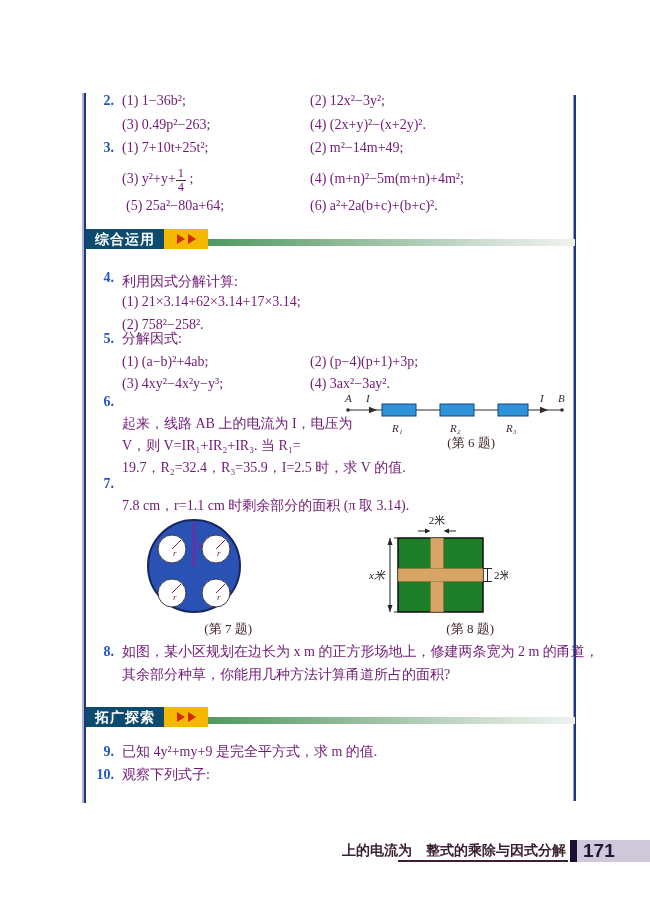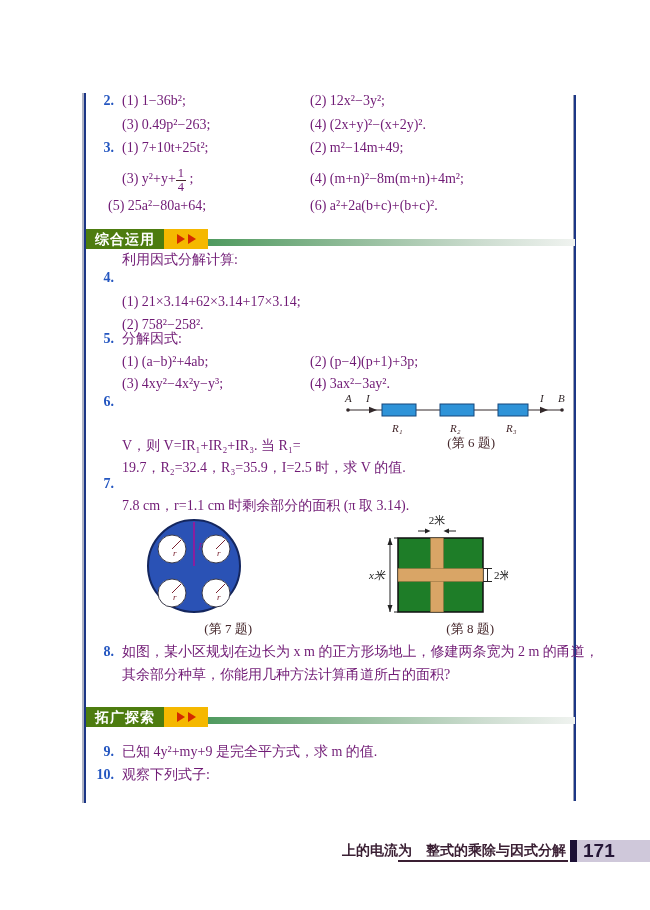--- a/index.html
+++ b/index.html
@@ -7,21 +7,21 @@
   #page{position:relative;width:650px;height:910px;background:#ffffff;overflow:hidden;}
   .txt{position:absolute;white-space:nowrap;font-size:14px;color:#701a75;line-height:1.2;}
   .pnum{position:absolute;width:26px;text-align:right;font-size:14px;font-weight:bold;color:#2456c0;white-space:nowrap;}
   .frac{display:inline-block;text-align:center;vertical-align:-8px;line-height:1.05;font-size:12.5px;}
   .frac .fn{display:block;border-bottom:1px solid #44262a;padding:0 2px;}
   .frac .fd{display:block;}
   .vrule{position:absolute;}
   .rule-left{left:82px;top:93px;width:4px;height:710px;background:linear-gradient(to right,#b0b4c4 45%,#1c3686 45%);}
   .rule-right{left:573px;top:95px;width:3px;height:706px;background:linear-gradient(to right,#9aa0b4 30%,#1c3686 30%);}
   .section-header{position:absolute;left:86px;width:489px;height:20px;display:flex;align-items:stretch;}
-  .sh-title{background:#4d7c0f;color:#ffffff;font-weight:bold;font-size:14px;line-height:20px;padding:0 9px;letter-spacing:1px;font-family:"Liberation Sans","DejaVu Sans",sans-serif;}
+  .sh-title{background:#0c4a6e;color:#ffffff;font-weight:bold;font-size:14px;line-height:20px;padding:0 9px;letter-spacing:1px;font-family:"Liberation Sans","DejaVu Sans",sans-serif;}
   .sh-tab{background:#f5b800;width:44px;display:flex;align-items:center;justify-content:center;gap:3px;}
   .tri{width:0;height:0;border-top:5px solid transparent;border-bottom:5px solid transparent;border-left:8px solid #d42a00;}
   .sh-line{flex:1;height:7px;align-self:center;position:relative;top:3px;background:linear-gradient(90deg,#4f9a5f 0%,#8ab893 35%,#cdddd0 75%,#f0f3f0 100%);}
   .fig-caption{position:absolute;font-size:13px;color:#44262a;text-align:right;}
   .figsvg{position:absolute;}
   .footer-chapter{position:absolute;left:300px;top:842px;width:266px;text-align:right;font-weight:bold;font-size:14px;color:#3a1f33;white-space:nowrap;}
   .footer-underline{position:absolute;left:398px;top:860px;width:170px;height:2px;background:#3a1f33;}
   .footer-sep{position:absolute;left:570px;top:840px;width:7px;height:22px;background:#1c1035;}
   .pagebox{position:absolute;left:577px;top:840px;width:73px;height:22px;background:#cfc8da;}
   .pagebox span{display:inline-block;padding-left:6px;font-weight:bold;font-size:19px;line-height:22px;color:#241536;font-family:"Liberation Sans","DejaVu Sans",sans-serif;}
@@ -37,46 +37,47 @@
   <span class="pnum" style="left:88px;top:93px">2.</span>
   <span class="txt" style="left:122px;top:93px">(1) 1−36b²;</span>
   <span class="txt" style="left:310px;top:93px">(2) 12x²−3y²;</span>
   <span class="txt" style="left:122px;top:117px">(3) 0.49p²−263;</span>
   <span class="txt" style="left:310px;top:117px">(4) (2x+y)²−(x+2y)².</span>
 
   <span class="pnum" style="left:88px;top:140px">3.</span>
   <span class="txt" style="left:122px;top:140px">(1) 7+10t+25t²;</span>
   <span class="txt" style="left:310px;top:140px">(2) m²−14m+49;</span>
   <span class="txt" style="left:122px;top:167px"><span>(3) y²+y+</span><span class="frac"><span class="fn">1</span><span class="fd">4</span></span><span> ;</span></span>
-  <span class="txt" style="left:310px;top:171px">(4) (m+n)²−8m(m+n)+4m²;</span>
-  <span class="txt" style="left:108px;top:198px">(5) 25a²−80a+64;</span>
+  <span class="txt" style="left:310px;top:171px">(4) (m+n)²−5m(m+n)+4m²;</span>
+  <span class="txt" style="left:126px;top:198px">(5) 25a²−80a+64;</span>
   <span class="txt" style="left:310px;top:198px">(6) a²+2a(b+c)+(b+c)².</span>
 
   <div class="section-header" style="top:229px">
     <div class="sh-title">综合运用</div>
     <div class="sh-tab">
         <span class="tri"></span>
         <span class="tri"></span>
       </div>
     <div class="sh-line"></div>
   </div>
 
   <span class="pnum" style="left:88px;top:270px">4.</span>
-  <span class="txt" style="left:122px;top:252px">利用因式分解计算:</span>
+  <span class="txt" style="left:122px;top:274px">利用因式分解计算:</span>
   <span class="txt" style="left:122px;top:294px">(1) 21×3.14+62×3.14+17×3.14;</span>
   <span class="txt" style="left:122px;top:317px">(2) 758²−258².</span>
 
   <span class="pnum" style="left:88px;top:331px">5.</span>
   <span class="txt" style="left:122px;top:331px">分解因式:</span>
   <span class="txt" style="left:122px;top:354px">(1) (a−b)²+4ab;</span>
   <span class="txt" style="left:310px;top:354px">(2) (p−4)(p+1)+3p;</span>
   <span class="txt" style="left:122px;top:376px">(3) 4xy²−4x²y−y³;</span>
   <span class="txt" style="left:310px;top:376px">(4) 3ax²−3ay².</span>
 
   <span class="pnum" style="left:88px;top:394px">6.</span>
+  <span class="txt" style="left:122px;top:416px">起来，线路 AB 上的电流为 I，电压为</span>
   <span class="txt" style="left:122px;top:438px">V，则 V=IR₁+IR₂+IR₃.  当 R₁=</span>
   <span class="txt" style="left:122px;top:460px">19.7，R₂=32.4，R₃=35.9，I=2.5 时，求 V 的值.</span>
 
   <svg class="figsvg" style="left:340px;top:392px" width="235" height="48" viewBox="0 0 235 48">
     <line x1="8" y1="18" x2="222" y2="18" stroke="#33292b" stroke-width="1"></line>
     <circle cx="8" cy="18" r="1.8" fill="#33292b"></circle>
     <circle cx="222" cy="18" r="1.8" fill="#33292b"></circle>
     <polygon points="37,18 29,14.8 29,21.2" fill="#33292b"></polygon>
     <polygon points="208,18 200,14.8 200,21.2" fill="#33292b"></polygon>
     <rect x="42" y="12" width="34" height="12" fill="#2e93d8" stroke="#15477c" stroke-width="1"></rect>

